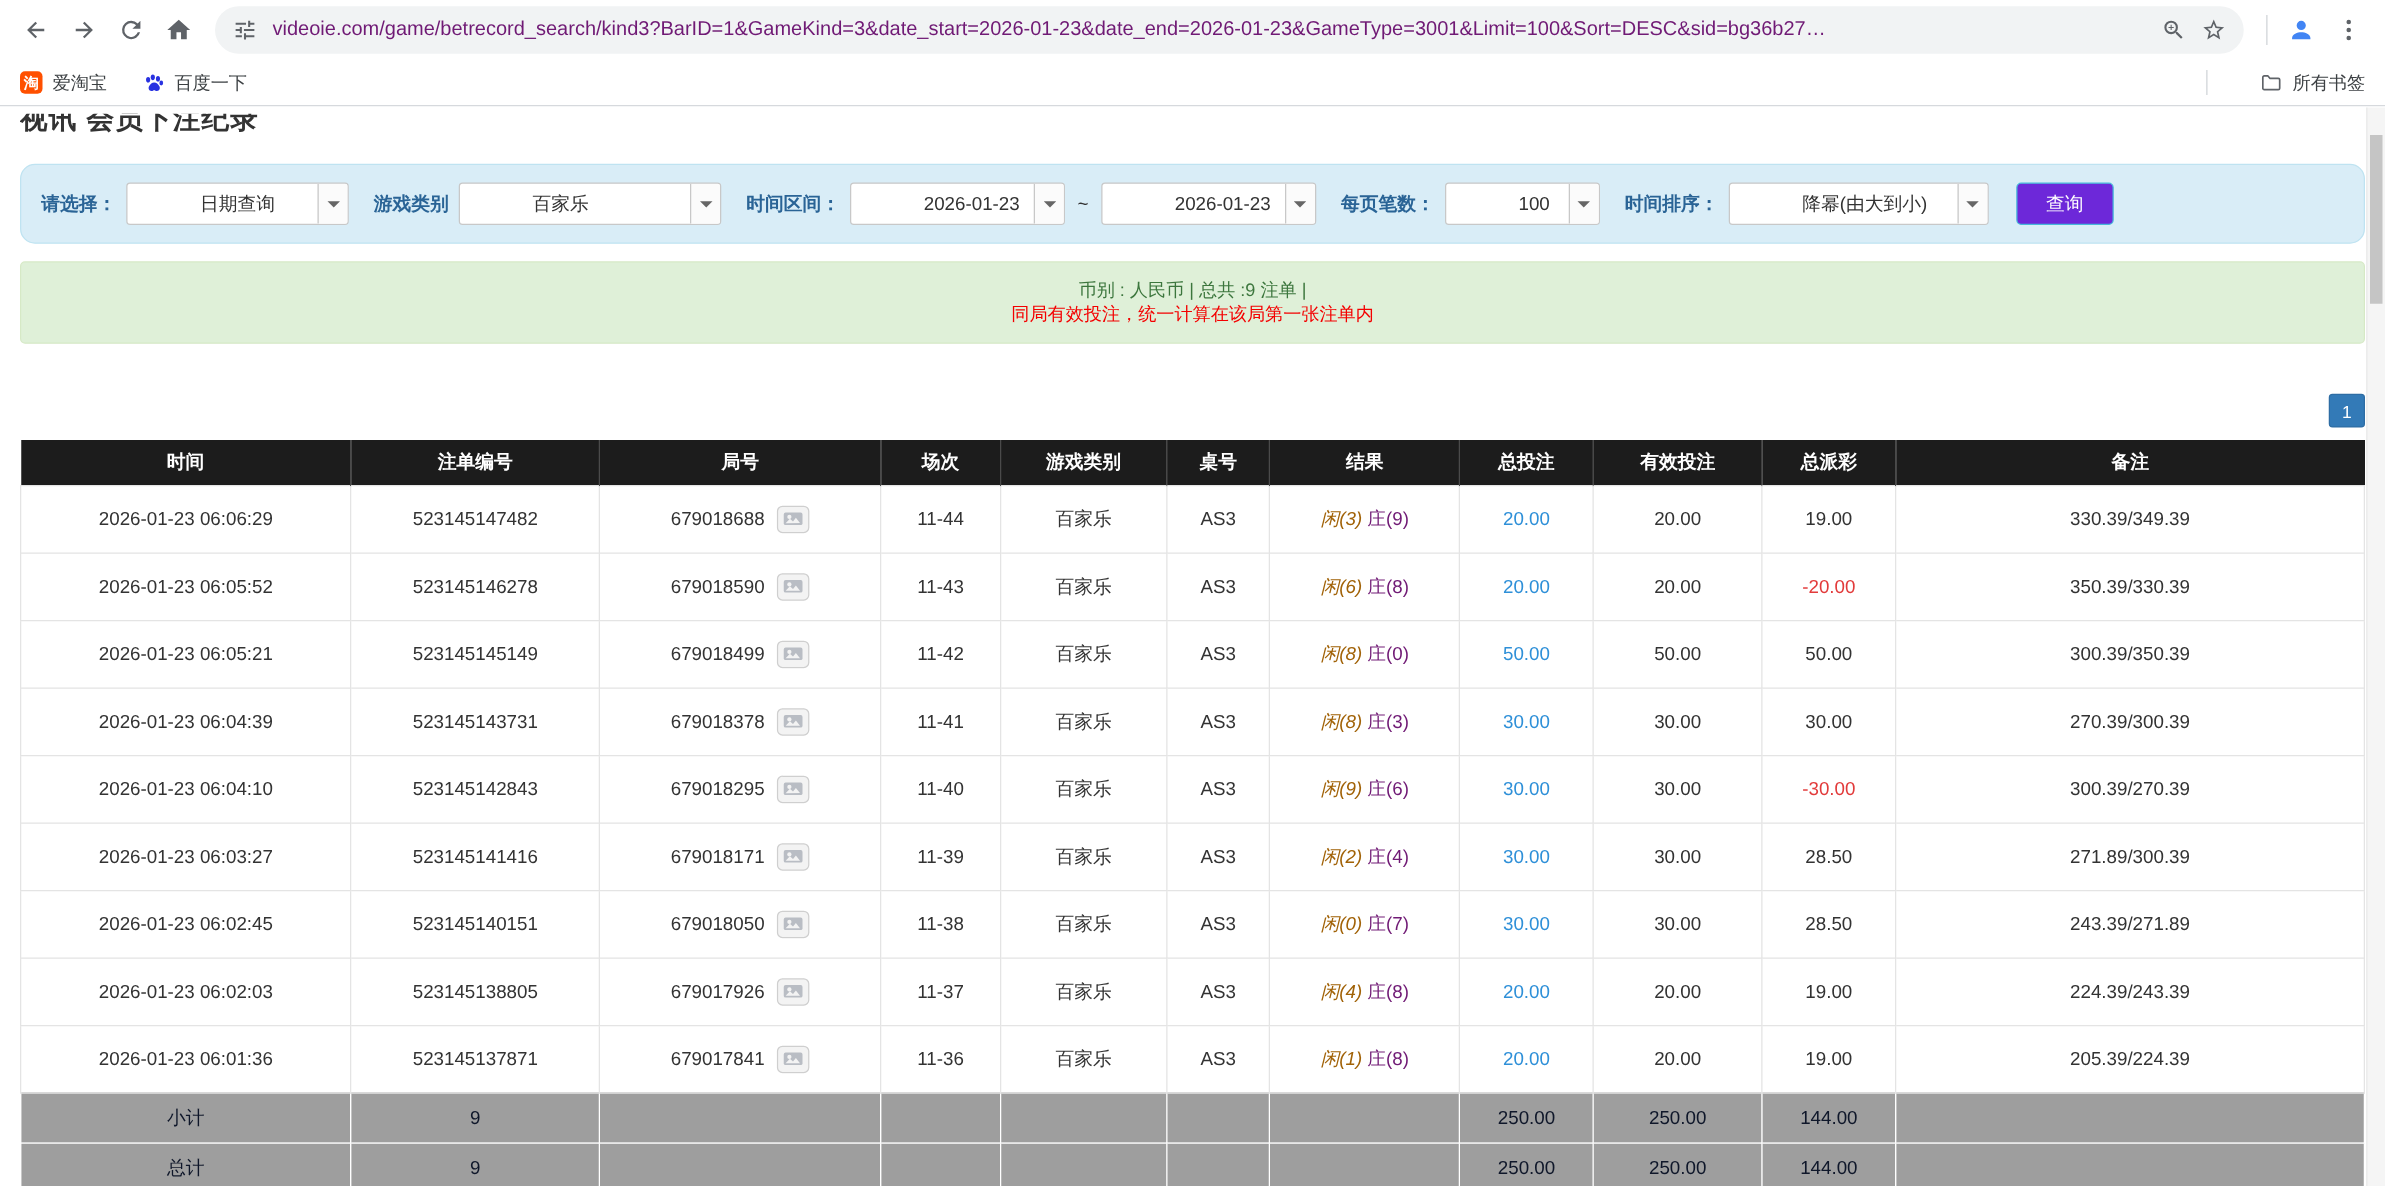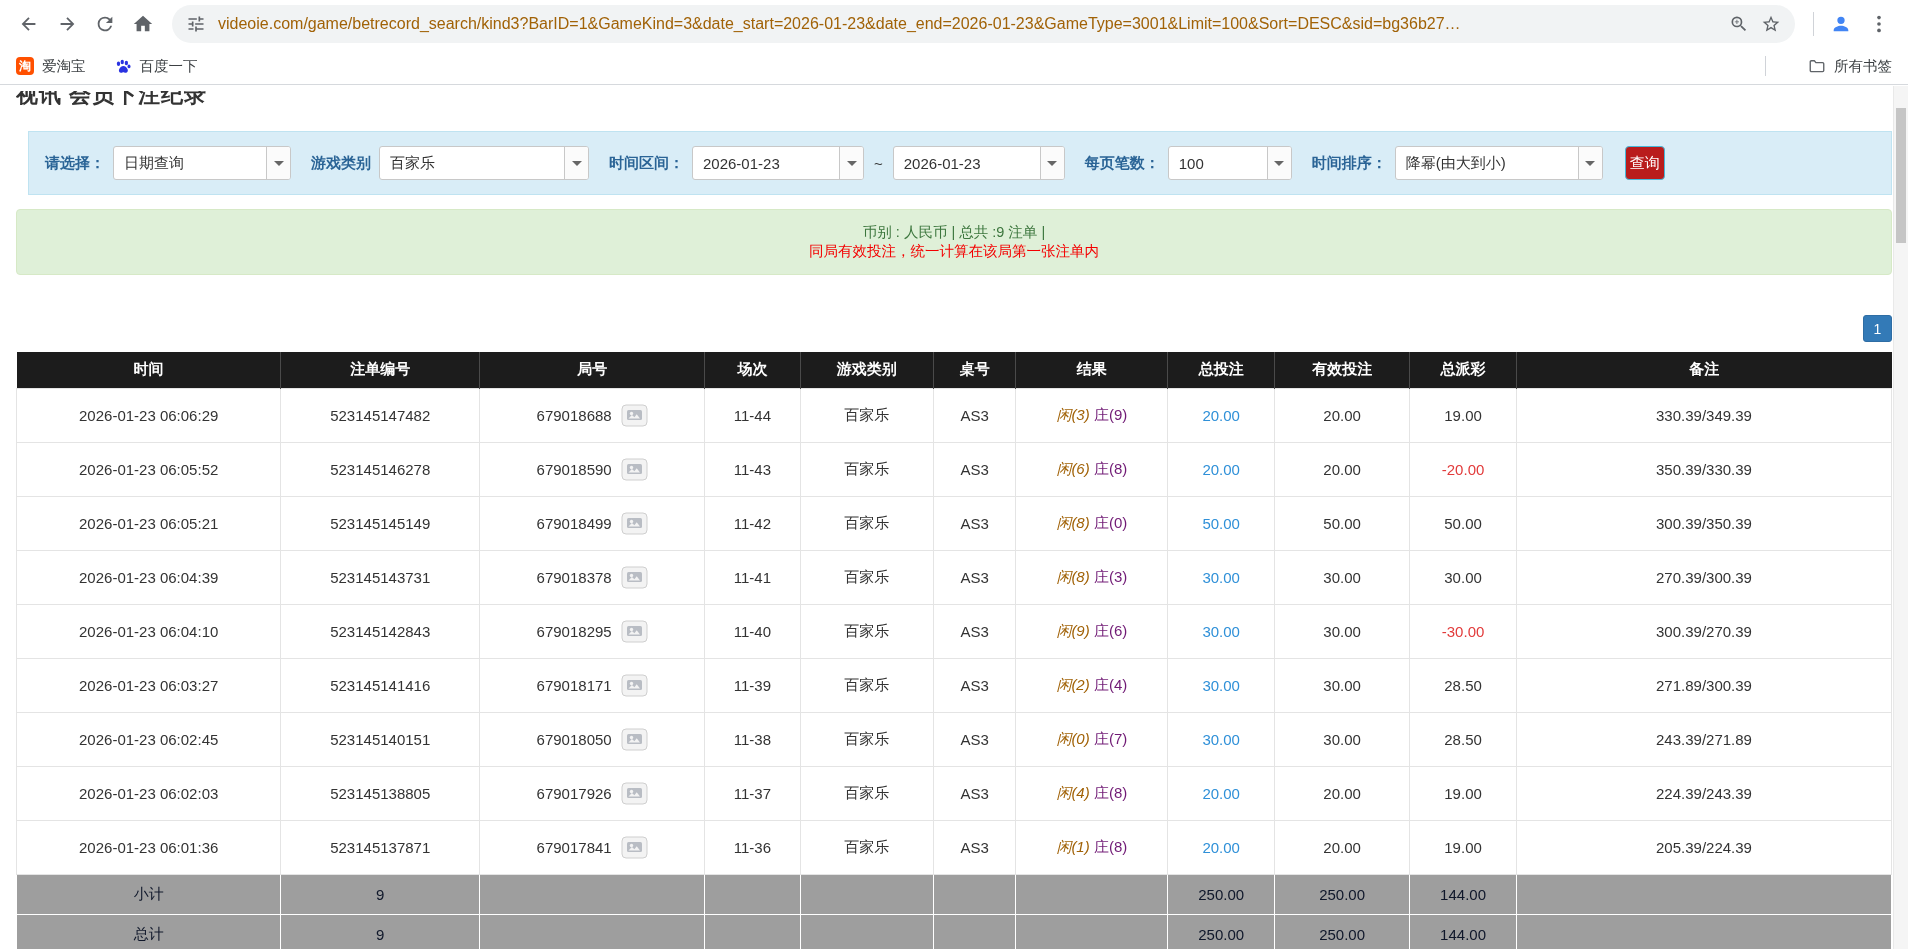--- a/index.html
+++ b/index.html
@@ -7,55 +7,55 @@
   body { font-family:"Liberation Sans","DejaVu Sans",sans-serif; background:#fff; position:relative; color:#333; }
 
   
   .chrome { background:#fff; border-bottom:1px solid #d6d9dd; position:relative; z-index:5; }
   .toolbar { height:48px; display:flex; align-items:center; padding:0 10px; }
   .tb-btn { width:38px; height:38px; border:none; background:transparent; border-radius:50%;
             display:flex; align-items:center; justify-content:center; cursor:pointer; flex:none; }
   .tb-btn svg { width:22px; height:22px; fill:#5f6368; }
   .addressbar { flex:1; height:38px; background:#f1f3f4; border-radius:19px; display:flex;
                 align-items:center; padding:0 14px; margin:0 10px; gap:12px; min-width:0; }
-  .addressbar .url { flex:1; font-size:16px; color:#a16207; white-space:nowrap; overflow:hidden; }
+  .addressbar .url { flex:1; font-size:16px; color:#701a75; white-space:nowrap; overflow:hidden; }
   .ab-icon { display:flex; align-items:center; flex:none; }
   .ab-icon svg { width:20px; height:20px; fill:#5f6368; display:block; }
   .toolbar-divider { width:1px; height:24px; background:#d0d3d8; margin:0 8px; flex:none; }
 
   .bookmarks { height:36px; display:flex; align-items:center; padding:0 16px; gap:28px; }
   .bm { display:flex; align-items:center; gap:8px; font-size:14.5px; color:#3c4043; cursor:pointer; }
   .bm svg { width:18px; height:18px; display:block; }
   .bm-spacer { flex:1; }
   .bm-divider { width:1px; height:20px; background:#d0d3d8; margin-right:14px; }
   .taobao-ic { width:18px; height:18px; background:#ff5000; color:#fff; border-radius:4px;
                font-size:12px; display:flex; align-items:center; justify-content:center; font-weight:bold; }
 
   
   .page { padding:6px 16px 0 16px; }
   .title-clip { height:20px; overflow:hidden; margin-bottom:20px; }
   .title-clip h1 { font-size:22px; font-weight:600; color:#333; transform:translateY(-11px);
                    letter-spacing:1px; white-space:nowrap; }
 
-  .filterbar { background:#d9edf7; border:1px solid #bfe3f1; border-radius:0; padding:14px 16px;
-               display:flex; align-items:center; gap:8px;margin-left:12px; }
+  .filterbar { background:#d9edf7; border:1px solid #bfe3f1; border-radius:12px; padding:14px 16px;
+               display:flex; align-items:center; gap:8px; }
   .f-label { color:#2a6496; font-weight:bold; font-size:15px; white-space:nowrap; margin-left:12px; }
   .f-label.first { margin-left:0; }
   .combo { display:flex; height:34px; background:#fff; border:1px solid #c8c8c8; border-radius:3px;
-           overflow:hidden; flex:none; cursor:pointer; }
+           overflow:hidden; flex:none; cursor:pointer;padding-left:48px; }
   .combo-val { display:flex; align-items:center; padding:0 10px; font-size:15px; color:#333;
                flex:1; white-space:nowrap; overflow:hidden; }
   .combo-arrow { width:24px; border-left:1px solid #c8c8c8; background:#fbfbfb; display:flex;
                  align-items:center; justify-content:center; flex:none; }
   .combo-arrow::after { content:""; border:5px solid transparent; border-top-color:#666; margin-top:6px; }
   .w-datetype { width:178px; } .w-game { width:210px; } .w-date { width:172px;text-align:center; }
   .w-size { width:124px; } .w-sort { width:208px; }
   .tilde { font-size:15px; color:#333; margin:0 2px; }
-  .search-btn { margin-left:14px; background:#b91c1c; border:1px solid #46b8da; color:#fff;
-                font-size:15px; padding:0 4px; height:34px; border-radius:4px; cursor:pointer; }
+  .search-btn { margin-left:14px; background:#6d28d9; border:1px solid #46b8da; color:#fff;
+                font-size:15px; padding:0 23px; height:34px; border-radius:4px; cursor:pointer; }
 
   .infobar { margin-top:14px; background:#dff0d8; border:1px solid #d6e9c6; border-radius:4px;
              padding:13px 14px; display:flex; justify-content:space-between; align-items:center;
              font-size:14.5px;flex-direction:column; }
   .info-left { color:#3c763d; }
   .info-right { color:#f40000; }
 
   .pager { display:flex; justify-content:flex-end; }
   .pager.top { margin-top:40px; margin-bottom:10px; }
   .pager.bottom { margin-top:12px; }

